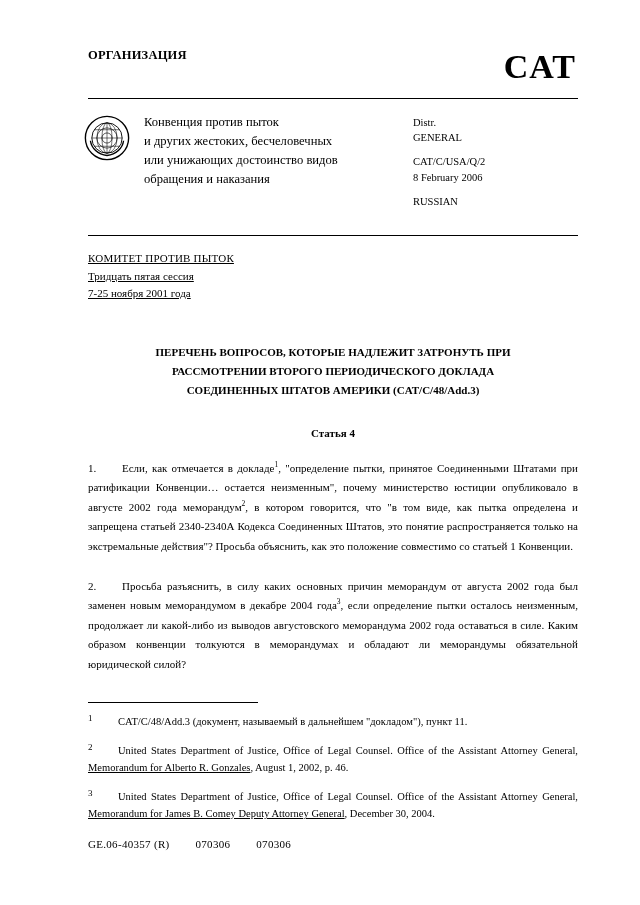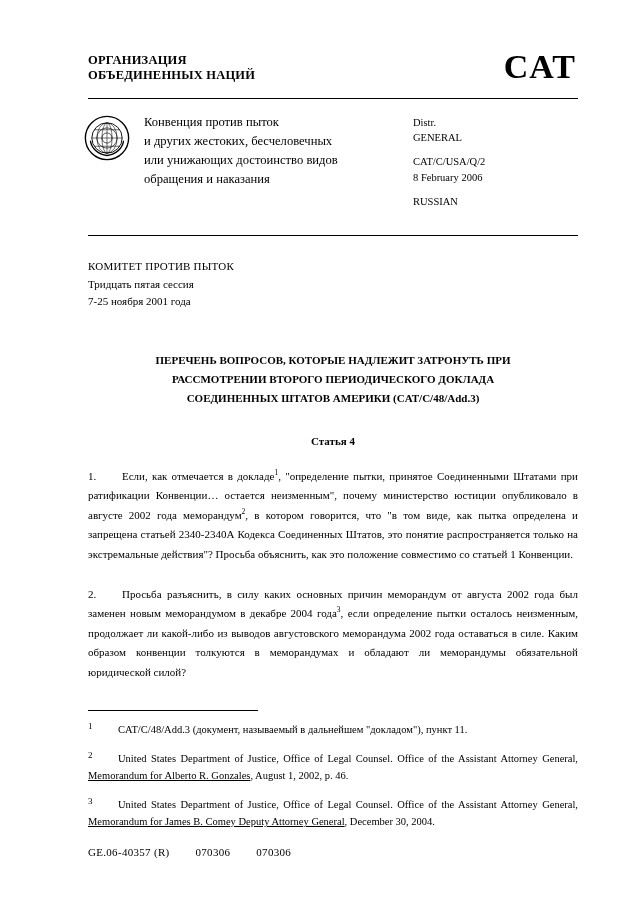--- a/index.html
+++ b/index.html
@@ -14,21 +14,21 @@
     width: 640px;
     height: 905px;
     background: #ffffff;
     position: relative;
     box-sizing: border-box;
     padding: 40px 62px 0 88px;
     overflow: hidden;
   }
   .un-header {
     display: flex;
-    align-items: flex-end;
+    align-items: flex-start;
     justify-content: space-between;
     margin-top: 8px;
     gap: 28px;
   }
   .un-org {
     font-family: "Liberation Serif", serif;
     font-size: 12.5px;
     font-weight: bold;
     line-height: 1.25;
     letter-spacing: 0.2px;
@@ -76,23 +76,24 @@
     line-height: 1.45;
     padding-top: 2px;
   }
   .distr-block .grp {
     margin-bottom: 9px;
   }
   .distr-block .grp:last-child {
     margin-bottom: 0;
   }
   .committee {
-    margin-top: 22px;
+    margin-top: 14px;
     font-size: 11px;
     line-height: 1.6;
+    text-decoration: underline;
   }
   .committee .line1 {
     letter-spacing: 0.2px;
   }
   .doc-title {
     margin-top: 40px;
     text-align: center;
     font-size: 11px;
     font-weight: bold;
     line-height: 1.75;
@@ -160,21 +161,20 @@
   }
 </style>
 </head>
 <body>
 
 <div class="page">
 
   <div class="un-header">
     <div class="un-org">
       <div>ОРГАНИЗАЦИЯ</div>
-      <div>ОБЪЕДИНЕННЫХ НАЦИЙ</div>
     </div>
     <div class="cat-logo">CAT</div>
   </div>
 
   <hr class="rule">
 
   <div class="conv-block">
     <div class="emblem">
       <svg viewBox="0 0 100 100" width="46" height="46" aria-hidden="true">
         <circle cx="50" cy="50" r="47" fill="none" stroke="#000" stroke-width="3"></circle>

